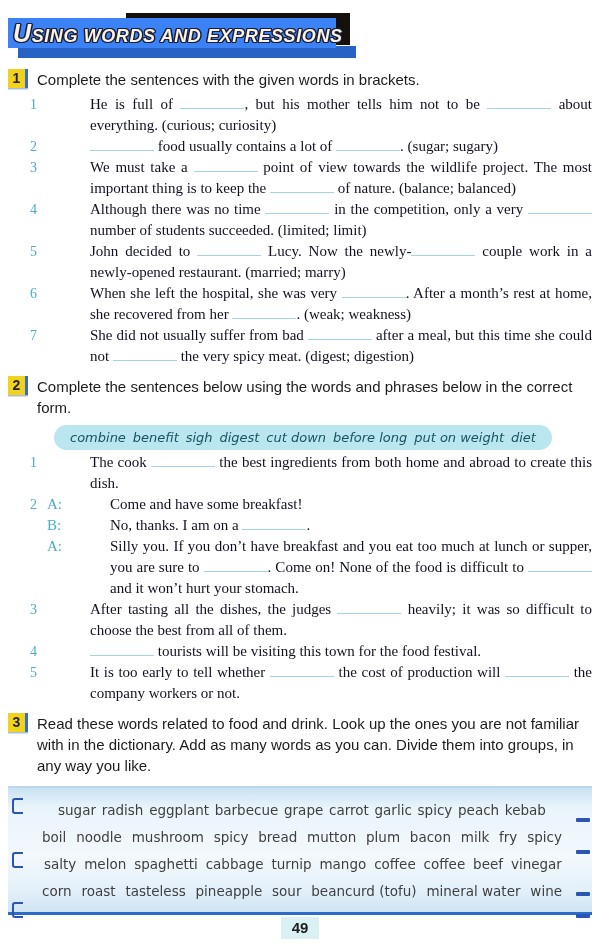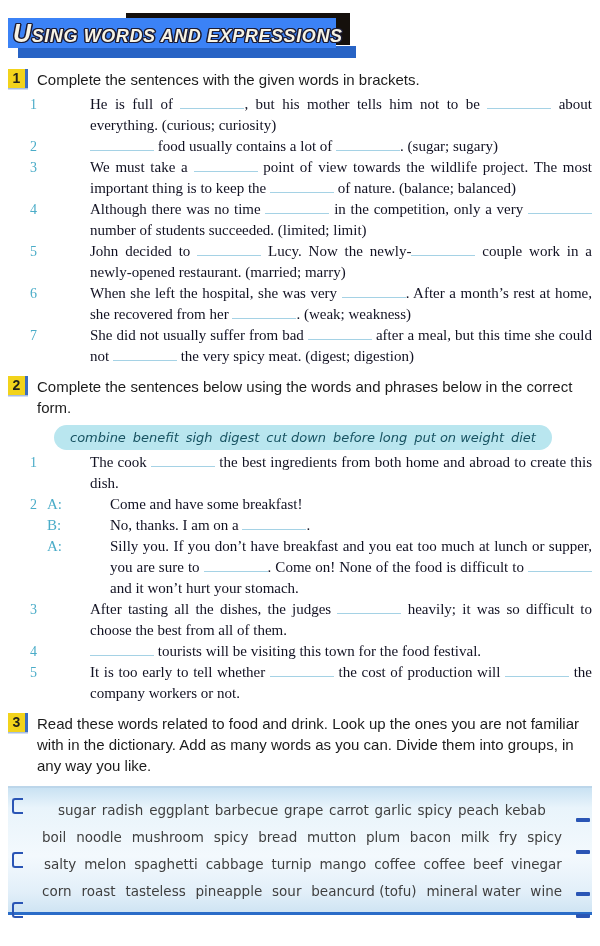--- a/index.html
+++ b/index.html
@@ -263,14 +263,17 @@
             <span class="food-word">pineapple</span>
             <span class="food-word">sour</span>
             <span class="food-word">beancurd (tofu)</span>
             <span class="food-word">mineral water</span>
             <span class="food-word">wine</span>
           </div>
         </div>
     </div>
   </section>
 
+  <div class="pagenum-wrap">
+    <span class="pagenum">49</span>
+  </div>
 
 </div>
 
 </body></html>

